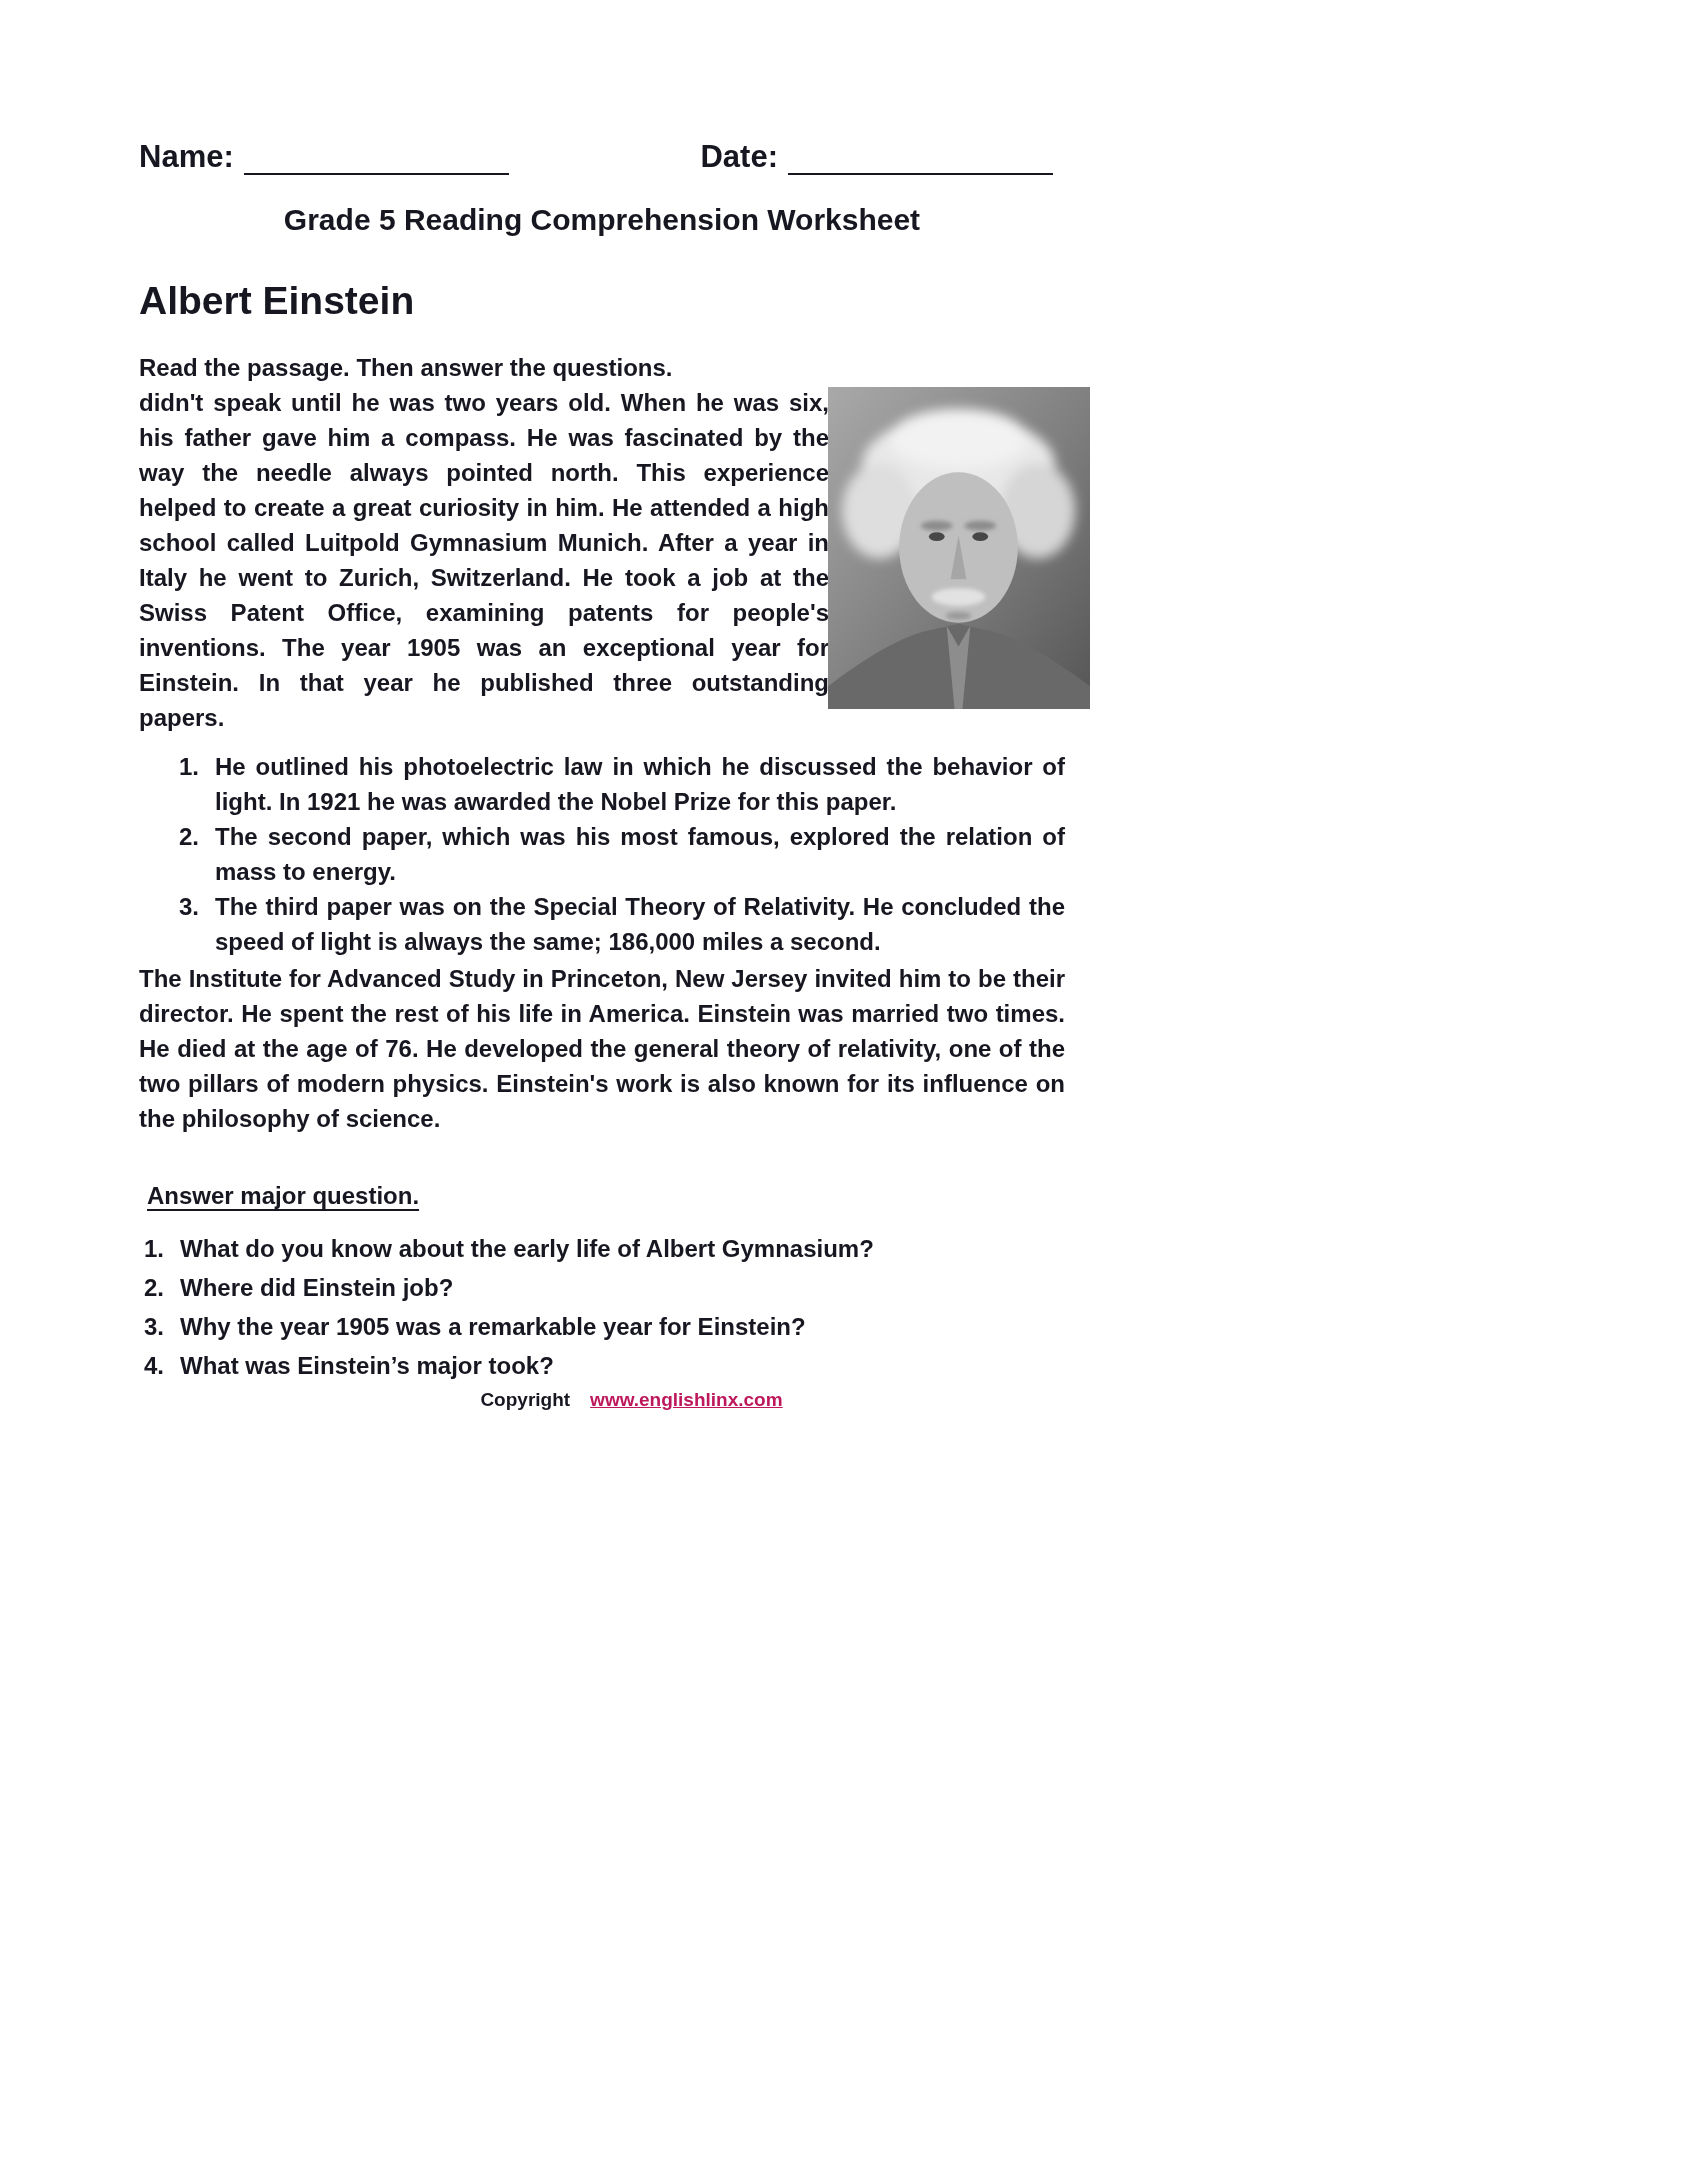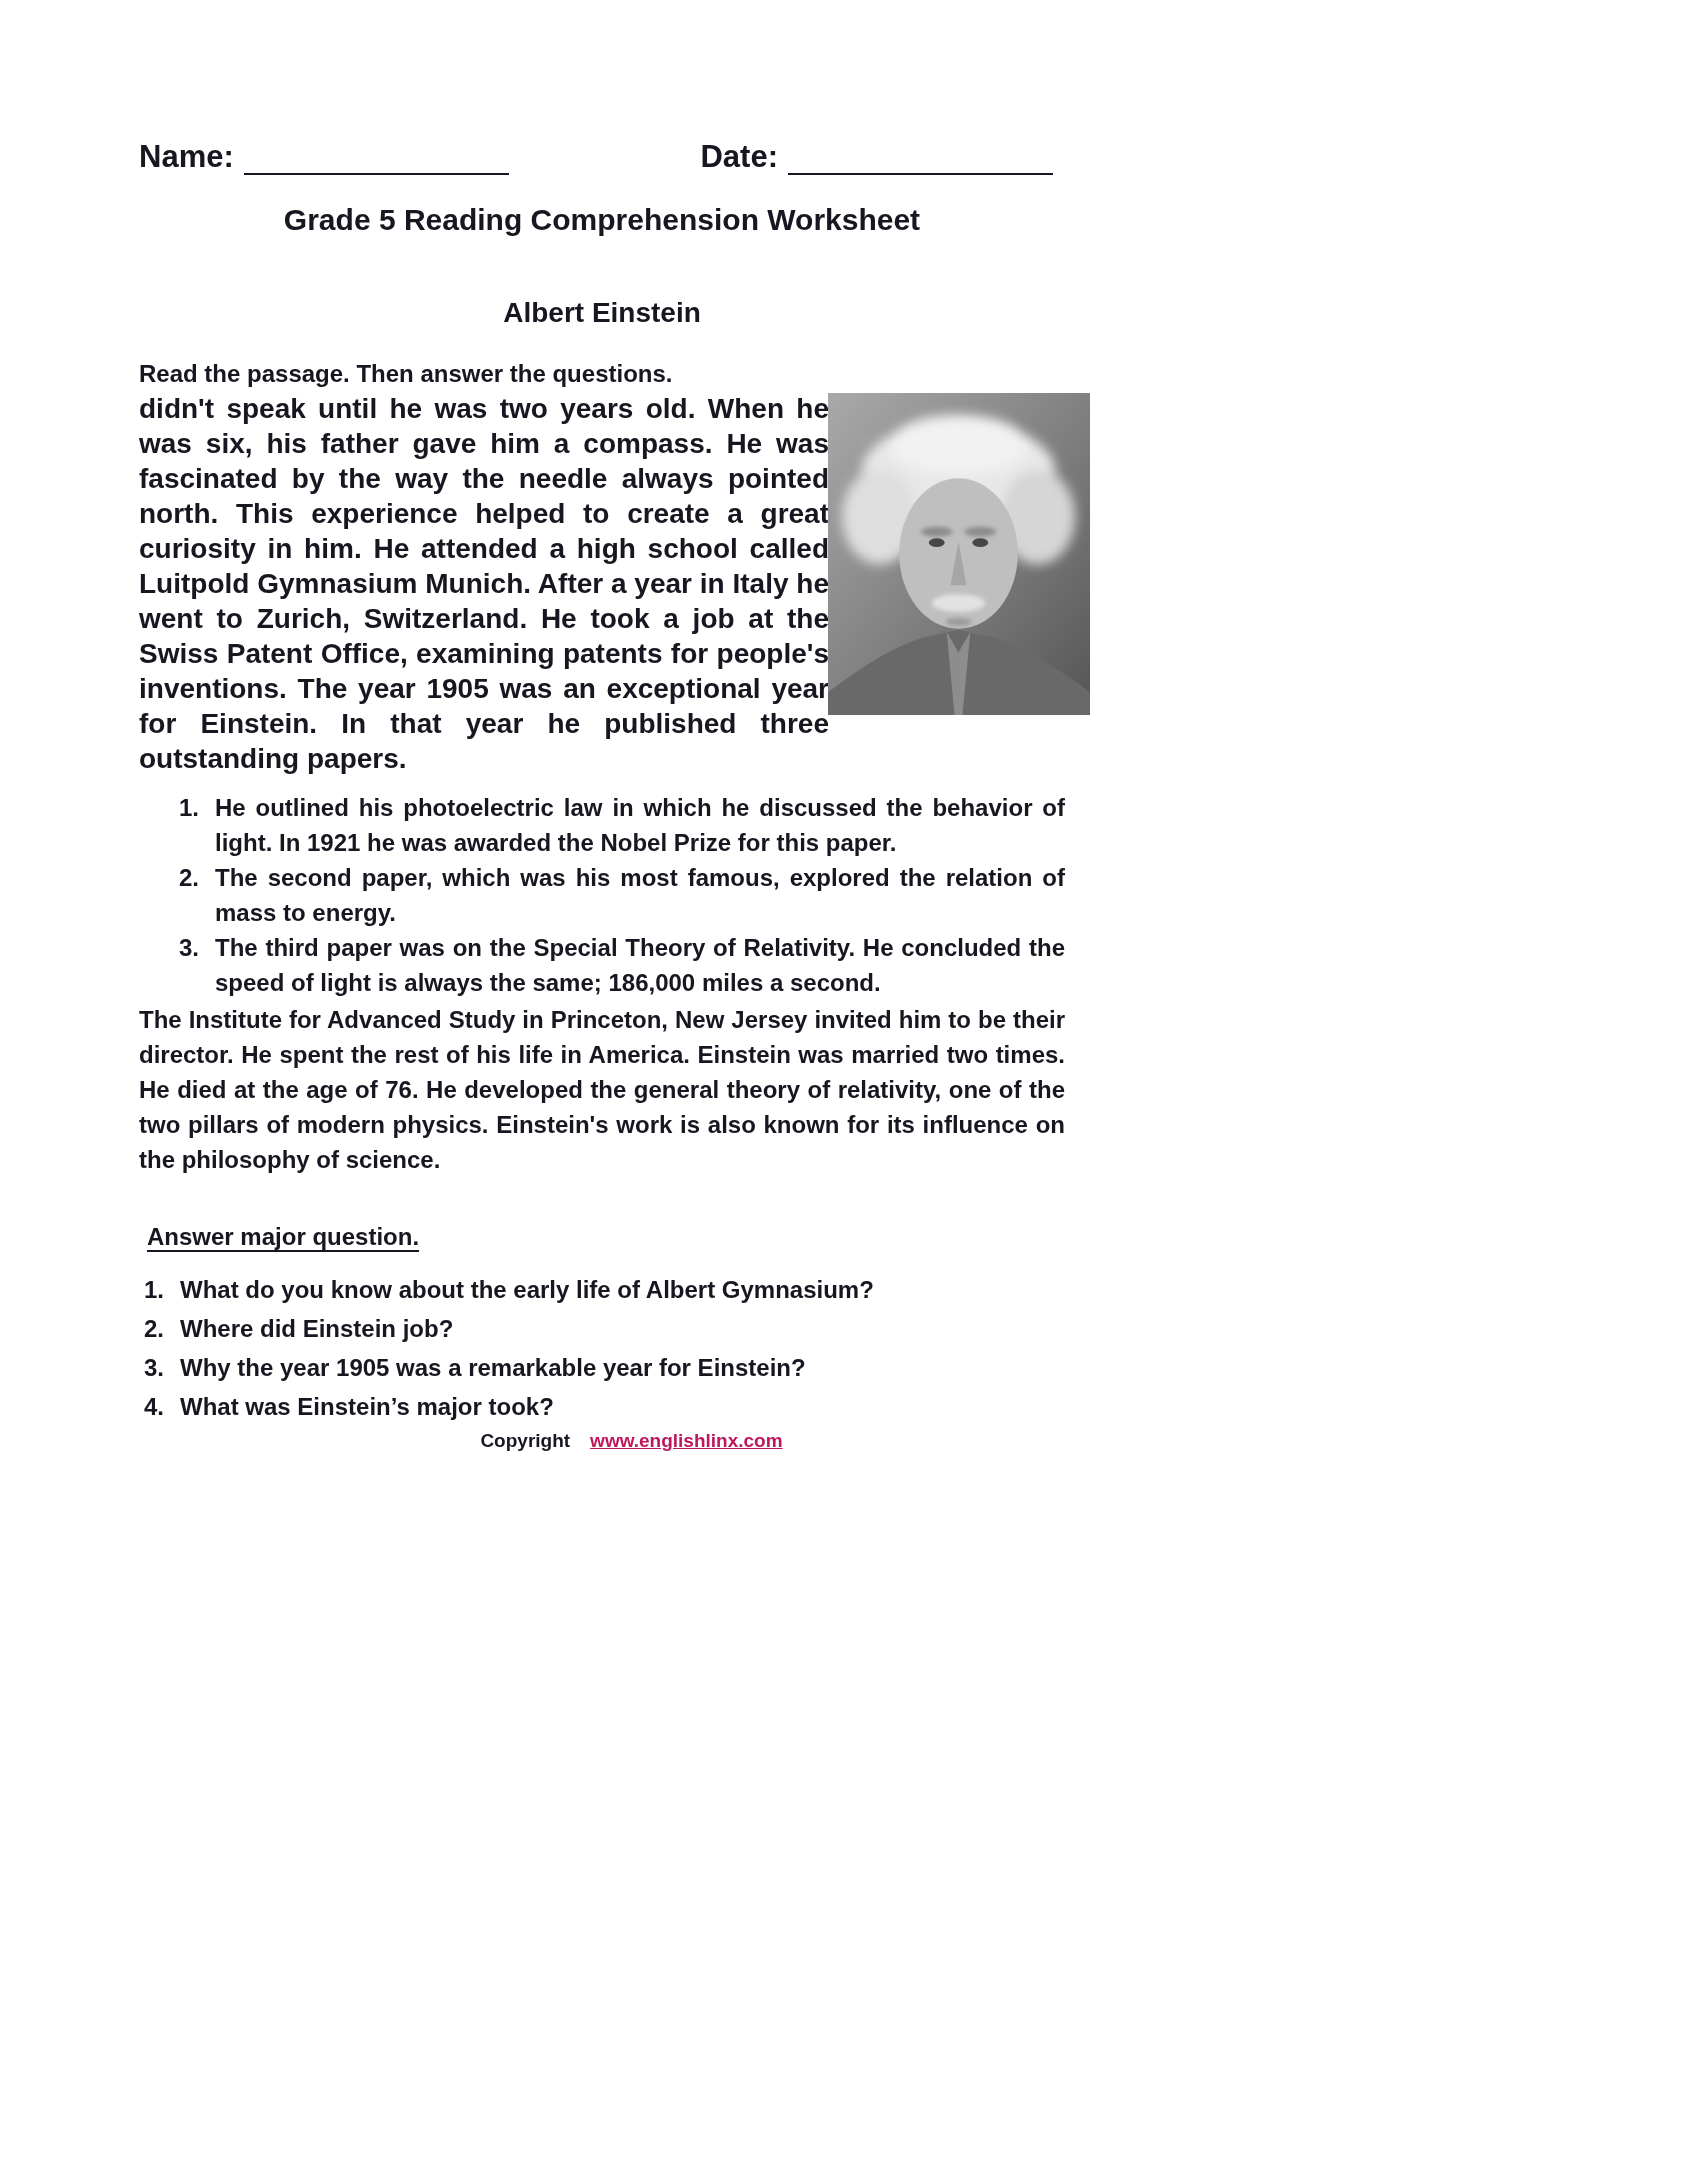--- a/index.html
+++ b/index.html
@@ -33,42 +33,42 @@
     width: 265px;
     height: 28px;
     border-bottom: 2px solid #171721;
   }
   .title {
     text-align: center;
     font-size: 30px;
     margin-top: 28px;
   }
   .subtitle {
-    text-align: center;
-    font-size: 28px;
-    margin-top: 60px;
+    text-align: left;
+    font-size: 39px;
+    margin-top: 42px;
   }
   .instructions {
     font-size: 24px;
     line-height: 35px;
     margin-top: 27px;
   }
   .passage-intro {
     font-size: 24px;
     line-height: 35px;
     text-align: justify;
     margin-top: 8px;
   }
   .passage-body {
     position: relative;
     min-height: 329px;
   }
   .passage-wrapped {
     width: 690px;
-    font-size: 28px;
+    font-size: 24px;
     line-height: 35px;
     text-align: justify;
   }
   .photo {
     position: absolute;
     top: 2px;
     right: -25px;
     width: 262px;
     height: 322px;
     display: block;

